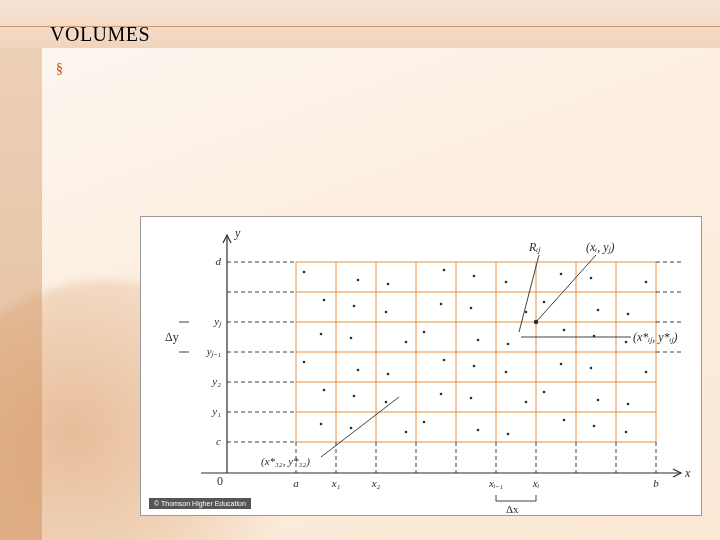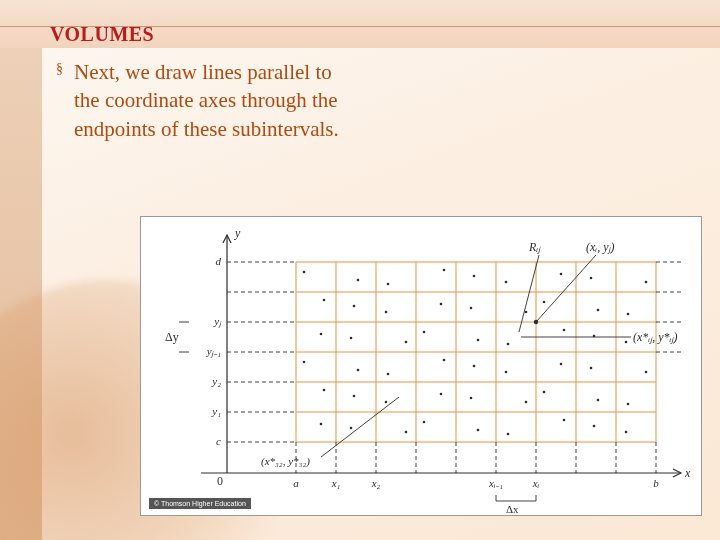--- a/index.html
+++ b/index.html
@@ -51,23 +51,23 @@
   }
 
   .content {
     position: relative;
     z-index: 1;
   }
 
   .title {
     position: absolute;
     left: 50px; top: 23px;
-    font-weight: bold;
+    font-weight: normal;
     font-size: 20px;
-    color: #b91c1c;
+    color: #000000;
     letter-spacing: 0.5px;
   }
 
   .body-text {
     position: absolute;
     left: 74px; top: 58px;
     width: 280px;
     color: #b04a10;
     font-size: 21px;
     line-height: 1.35;
@@ -110,21 +110,20 @@
   <div class="bg-left-strip"></div>
   <div class="bg-blob"></div>
 </div>
 
 <div class="content">
   <div class="title">VOLUMES</div>
 
   <div class="body-text">
     <div class="body-inner">
       <span class="bullet">§</span>
-      <span>Next, we draw lines parallel to the coordinate axes through the endpoints of these subintervals.</span>
     </div>
   </div>
 
   <div class="figure">
     <svg viewBox="0 0 562 300" width="562" height="300">
 
       <g stroke="#2d2d2d" stroke-width="1.2" fill="none">
 
         <line x1="86" y1="18" x2="86" y2="256"></line>
         <polyline points="82,26 86,18 90,26"></polyline>

